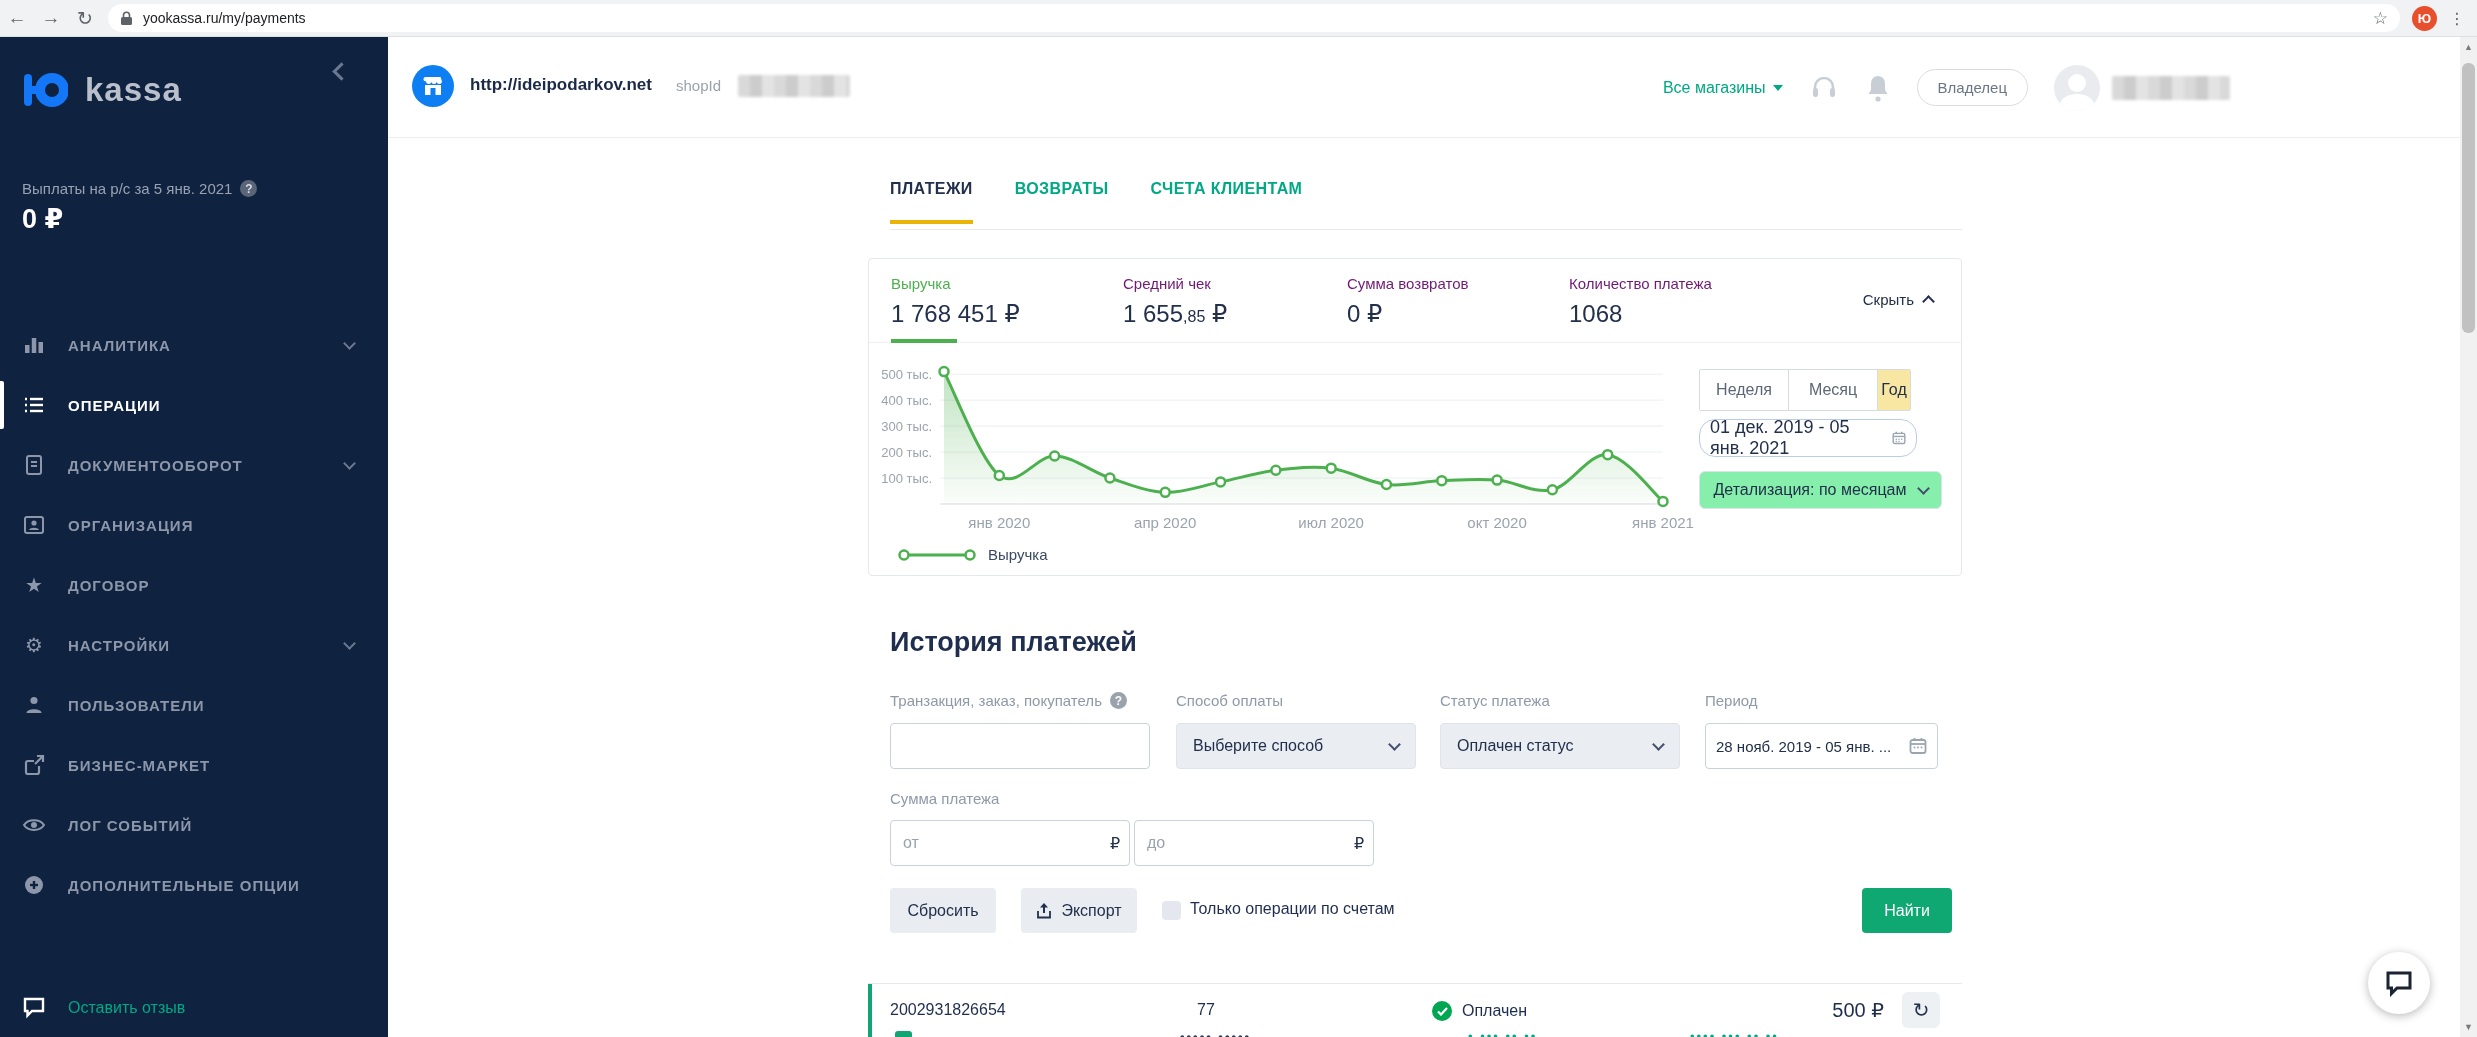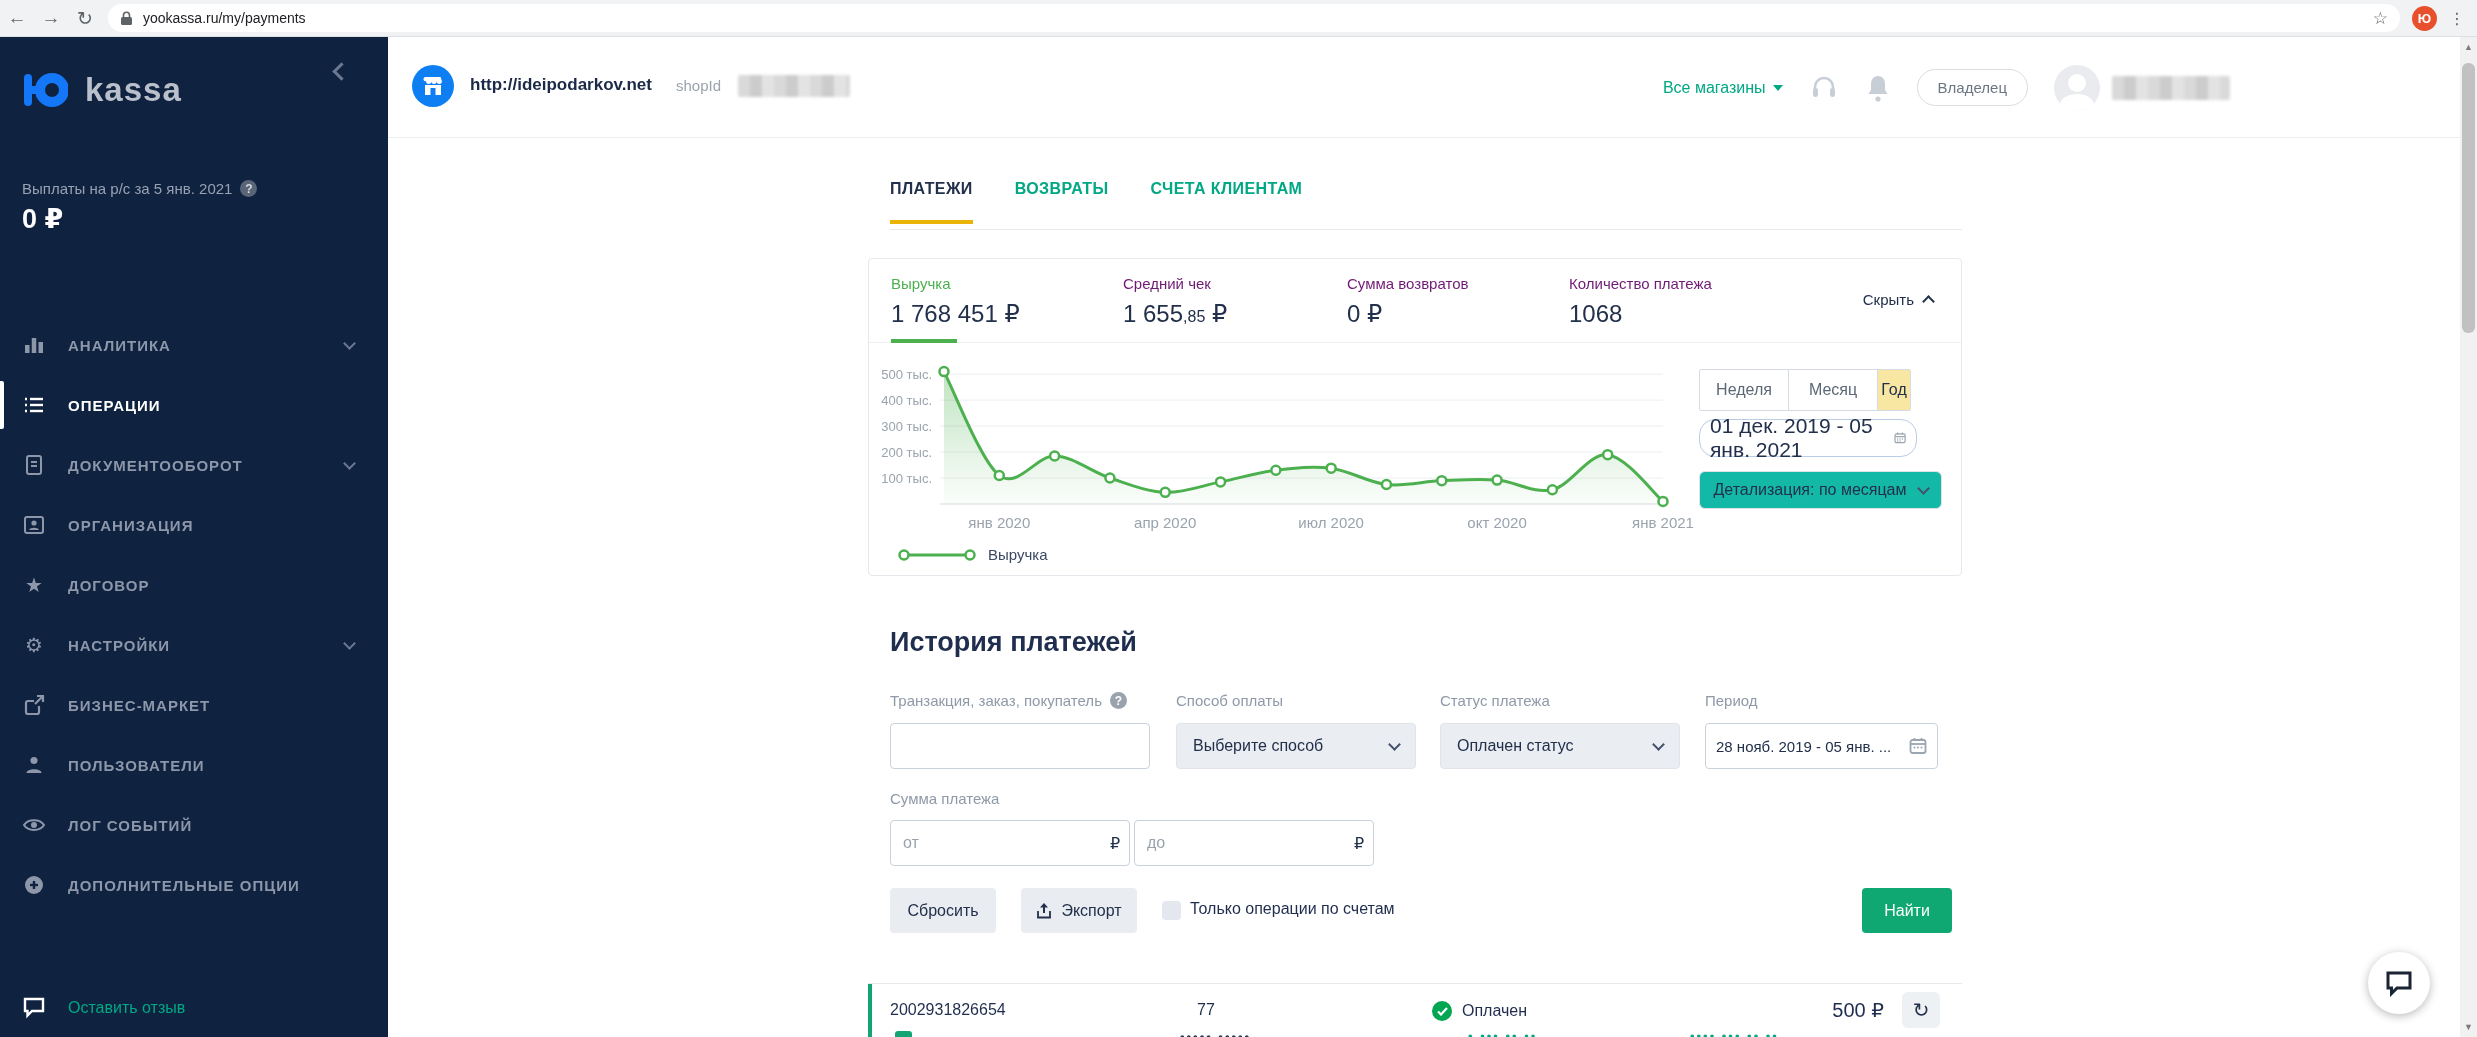--- a/index.html
+++ b/index.html
@@ -70,22 +70,22 @@
   .hide-link { position:absolute; right:28px; top:32px; display:flex; align-items:center; gap:10px; font-size:15px; color:#22304b; cursor:pointer; }
   .hide-link .chev { border-color:#22304b; }
 
   .legend { position:absolute; left:27px; top:287px; display:flex; align-items:center; gap:10px; }
   .legend .txt { font-size:15px; color:#3a4a63; }
 
   .seg { position:absolute; left:830px; top:110px; display:flex; height:42px; border:1px solid #d6dbe2; border-radius:2px; overflow:hidden; }
   .seg-btn { width:89px; display:flex; align-items:center; justify-content:center; font-size:16px; color:#5b6775; background:#fff; border-right:1px solid #d6dbe2; cursor:pointer; }
   .seg-btn:last-child { border-right:none; width:32px; }
   .seg-btn.sel { background:#f8e7a3; color:#22304b; }
-  .range-input { position:absolute; left:830px; top:160px; width:218px; height:38px; border:1px solid #b9cde6; border-radius:16px; background:#fff; display:flex; align-items:center; padding:0 10px; font-size:21px; color:#22304b; gap:8px; cursor:pointer; }
-  .detail-btn { position:absolute; left:830px; top:212px; width:243px; height:38px; background:#14b8a6; border:1px solid #dee3ea; border-radius:6px; display:flex; align-items:center; justify-content:center; gap:12px; font-size:16px; color:#22304b; cursor:pointer; }
+  .range-input { position:absolute; left:830px; top:160px; width:218px; height:38px; border:1px solid #b9cde6; border-radius:16px; background:#fff; display:flex; align-items:center; padding:0 10px; font-size:18px; color:#22304b; gap:8px; cursor:pointer; }
+  .detail-btn { position:absolute; left:830px; top:212px; width:243px; height:38px; background:#86efac; border:1px solid #dee3ea; border-radius:6px; display:flex; align-items:center; justify-content:center; gap:12px; font-size:16px; color:#22304b; cursor:pointer; }
   .detail-btn .chev { border-color:#44506b; }
 
   
   .h-title { position:absolute; left:890px; top:627px; font-size:27px; font-weight:bold; color:#1f2d4e; }
   .f-label { position:absolute; font-size:15px; color:#8f99a8; display:flex; align-items:center; gap:8px; }
   .f-label .q-badge { background:#9aa3ad; color:#fff; }
   .text-input { position:absolute; height:46px; border:1px solid #c9d2dc; border-radius:4px; background:#fff; font-size:16px; color:#1f2d4e; padding:0 12px; font-family:inherit; outline:none; }
   .sel-box { position:absolute; height:46px; background:#eaedf2; border:1px solid #e0e4ea; border-radius:4px; display:flex; align-items:center; justify-content:space-between; padding:0 16px; font-size:16px; color:#22304b; cursor:pointer; }
   .sel-box .chev { border-color:#44506b; }
   .period-box { position:absolute; height:46px; border:1px solid #c9d2dc; border-radius:4px; background:#fff; display:flex; align-items:center; gap:8px; padding:0 10px; font-size:15px; color:#22304b; cursor:pointer; }
@@ -201,31 +201,31 @@
         <span class="nav-glyph">★</span>
         <span class="nav-label">ДОГОВОР</span>
       </div>
       <div class="nav-item">
         <span class="nav-glyph">⚙</span>
         <span class="nav-label">НАСТРОЙКИ</span>
         <span class="chev down"></span>
       </div>
       <div class="nav-item">
         <svg class="nav-ic" viewBox="0 0 24 24">
+            <circle cx="12" cy="7.5" r="3.6" fill="#8d97a9"></circle>
+            <path d="M4.5 20 c0-5 15-5 15 0 Z" fill="#8d97a9"></path>
+          </svg>
+        <span class="nav-label">ПОЛЬЗОВАТЕЛИ</span>
+      </div>
+      <div class="nav-item">
+        <svg class="nav-ic" viewBox="0 0 24 24">
             <path d="M17 13 v6 a2 2 0 0 1-2 2 H6 a2 2 0 0 1-2-2 V10 a2 2 0 0 1 2-2 h6" fill="none" stroke="#8d97a9" stroke-width="2.2"></path>
             <path d="M13 11 L21 3 M15 3 h6 v6" fill="none" stroke="#8d97a9" stroke-width="2.2"></path>
           </svg>
         <span class="nav-label">БИЗНЕС-МАРКЕТ</span>
-      </div>
-      <div class="nav-item">
-        <svg class="nav-ic" viewBox="0 0 24 24">
-            <circle cx="12" cy="7.5" r="3.6" fill="#8d97a9"></circle>
-            <path d="M4.5 20 c0-5 15-5 15 0 Z" fill="#8d97a9"></path>
-          </svg>
-        <span class="nav-label">ПОЛЬЗОВАТЕЛИ</span>
       </div>
       <div class="nav-item">
         <svg class="nav-ic" viewBox="0 0 24 24">
             <path d="M2 12 C6 5.5 18 5.5 22 12 C18 18.5 6 18.5 2 12 Z" fill="none" stroke="#8d97a9" stroke-width="2"></path>
             <circle cx="12" cy="12" r="3" fill="#8d97a9"></circle>
           </svg>
         <span class="nav-label">ЛОГ СОБЫТИЙ</span>
       </div>
       <div class="nav-item">
         <svg class="nav-ic" viewBox="0 0 24 24">

